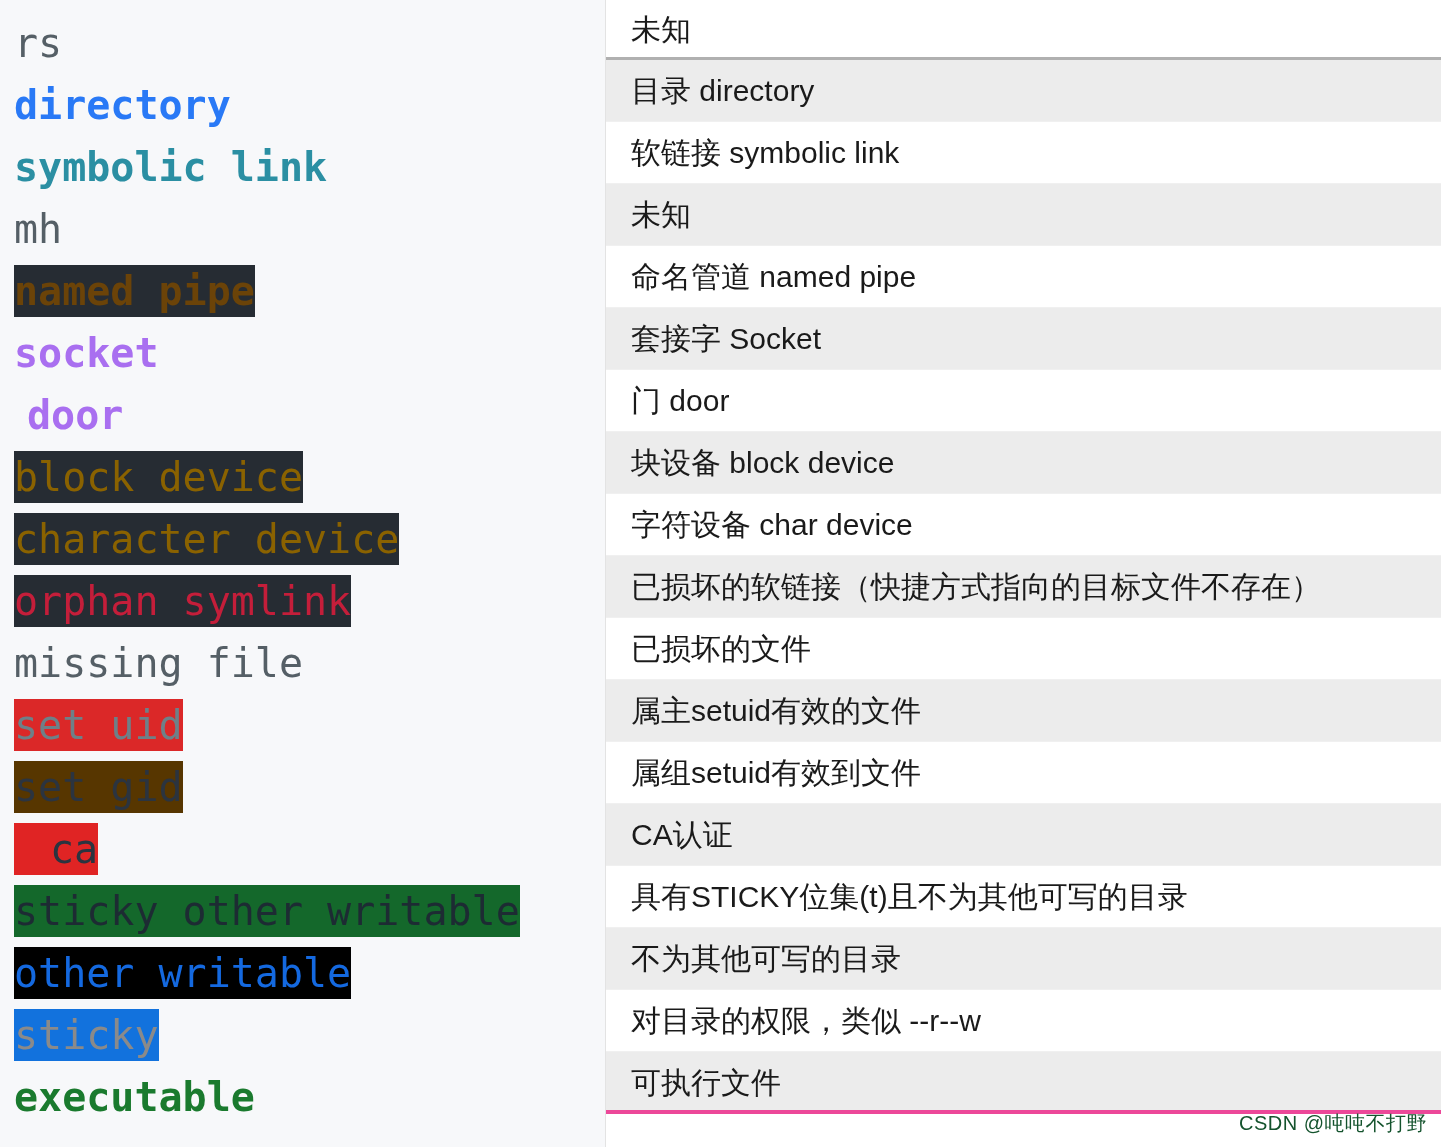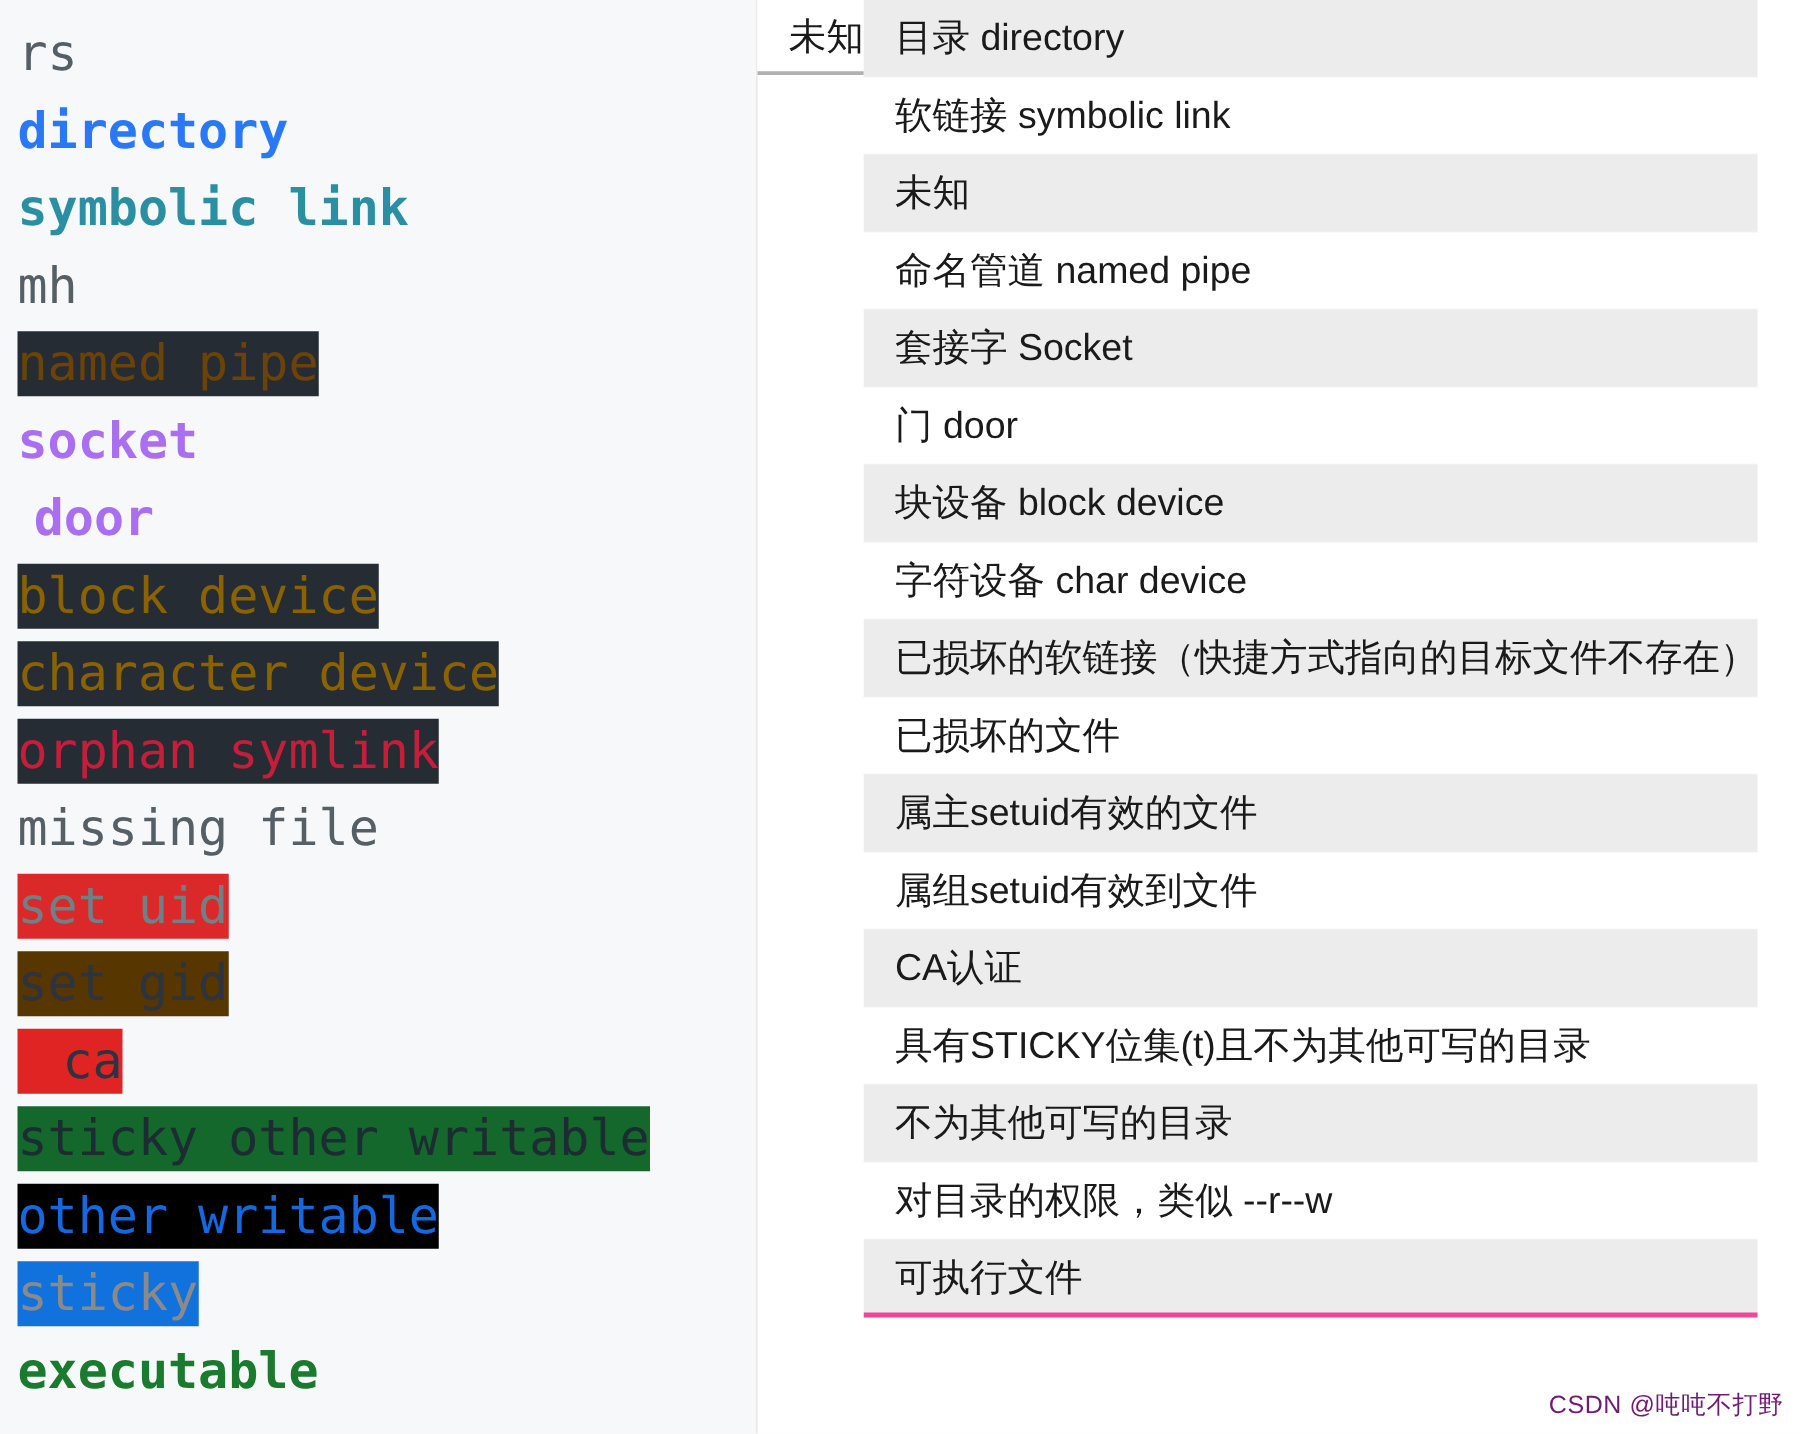--- a/index.html
+++ b/index.html
@@ -47,20 +47,21 @@
     padding: 6px 0px;
   }
 
   
   #desc-table {
     flex: 1 1 auto;
     height: 1147px;
     background: #ffffff;
     border-left: 1px solid #e3e3e3;
     display: flex;
+    flex-direction: column;
     position: relative;
     box-sizing: border-box;
   }
   .tbl-header {
     height: 60px;
     line-height: 60px;
     font-size: 30px;
     color: #1a1a1a;
     padding-left: 25px;
     background: #ffffff;
@@ -84,37 +85,37 @@
     background: #ececec;
   }
   .tbl-row:last-child {
     border-bottom: 4px solid #ec4899;
   }
   #watermark {
     position: absolute;
     right: 14px;
     bottom: 10px;
     font-size: 20px;
-    color: #701a75;
+    color: #14532d;
     letter-spacing: 0.5px;
     pointer-events: none;
     font-family: "Liberation Sans", "DejaVu Sans", sans-serif;
   }
 </style>
 </head>
 <body>
 
 <div id="page">
 
   <div id="terminal-col">
       <div class="term-line"><span class="txt" style="color: rgb(85, 95, 102);">rs</span></div>
       <div class="term-line"><span class="txt" style="color: rgb(41, 121, 246); font-weight: 700;">directory</span></div>
       <div class="term-line"><span class="txt" style="color: rgb(43, 143, 163); font-weight: 700;">symbolic link</span></div>
       <div class="term-line"><span class="txt" style="color: rgb(85, 95, 102);">mh</span></div>
-      <div class="term-line"><span class="txt hl" style="color: rgb(107, 67, 8); background: rgb(38, 44, 51);">named pipe</span></div>
+      <div class="term-line"><span class="txt hl" style="color: rgb(107, 67, 8); background: rgb(38, 44, 51); font-weight: bold;">named pipe</span></div>
       <div class="term-line"><span class="txt" style="color: rgb(169, 111, 240); font-weight: 700;">socket</span></div>
       <div class="term-line"><span class="txt" style="color: rgb(169, 111, 240); font-weight: 700; margin-left: 13px;">door</span></div>
       <div class="term-line"><span class="txt hl" style="color: rgb(138, 98, 0); background: rgb(38, 44, 51);">block device</span></div>
       <div class="term-line"><span class="txt hl" style="color: rgb(138, 98, 0); background: rgb(38, 44, 51);">character device</span></div>
       <div class="term-line"><span class="txt hl" style="color: rgb(196, 30, 58); background: rgb(38, 44, 51);">orphan symlink</span></div>
       <div class="term-line"><span class="txt" style="color: rgb(85, 95, 102);">missing file</span></div>
       <div class="term-line"><span class="txt hl" style="color: rgb(110, 128, 136); background: rgb(219, 40, 40);">set uid</span></div>
       <div class="term-line"><span class="txt hl" style="color: rgb(43, 52, 64); background: rgb(87, 54, 0);">set gid</span></div>
       <div class="term-line"><span class="txt hl" style="color: rgb(43, 52, 64); background: rgb(224, 36, 36); padding-left: 36px;">ca</span></div>
       <div class="term-line"><span class="txt hl" style="color: rgb(29, 43, 51); background: rgb(20, 104, 43);">sticky other writable</span></div>

